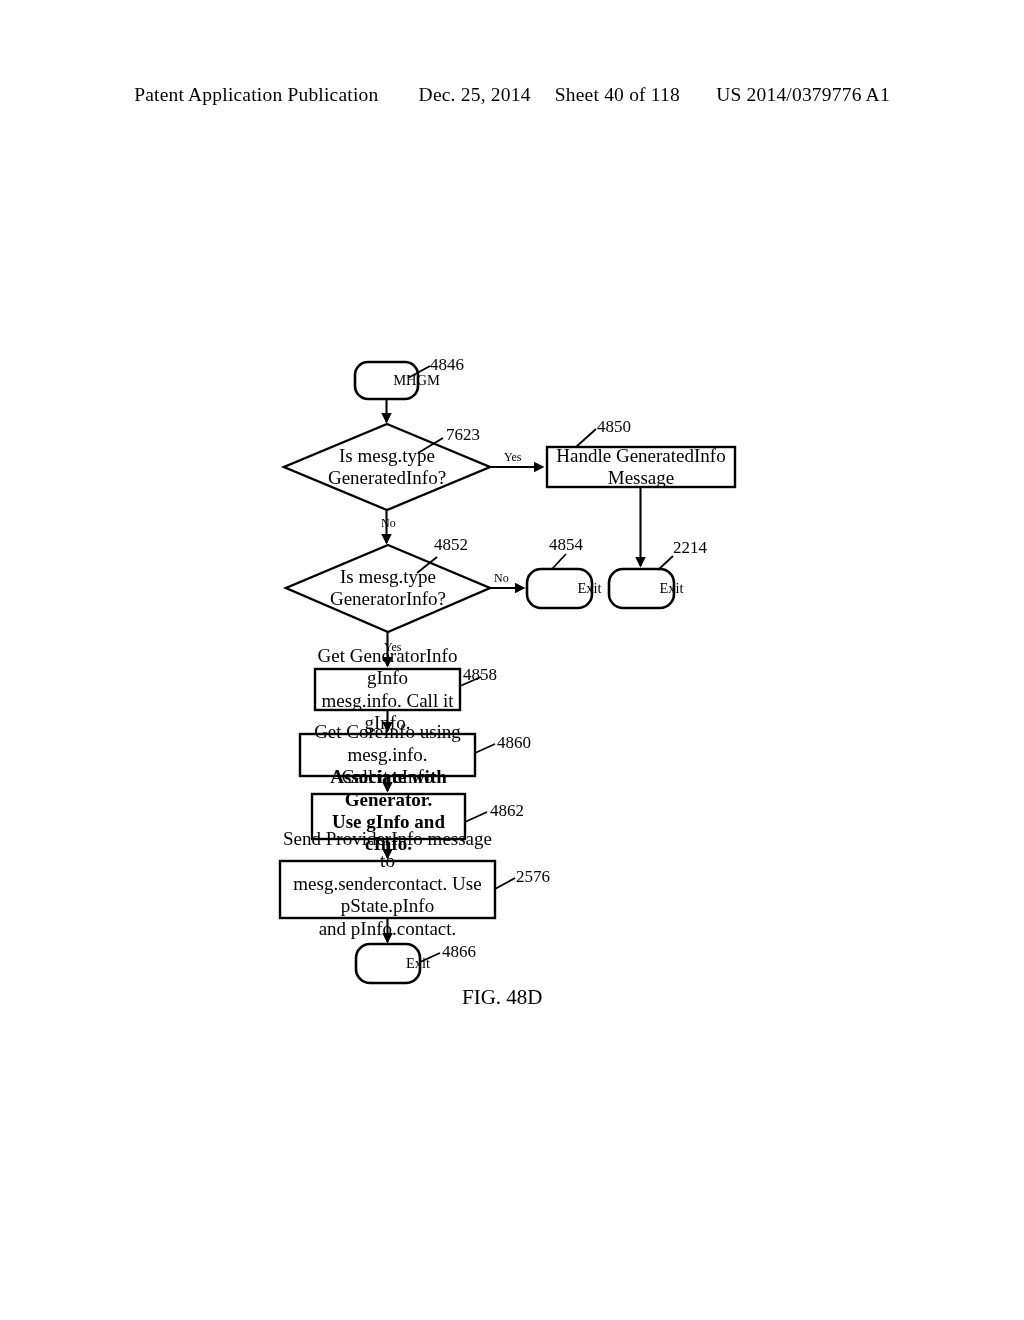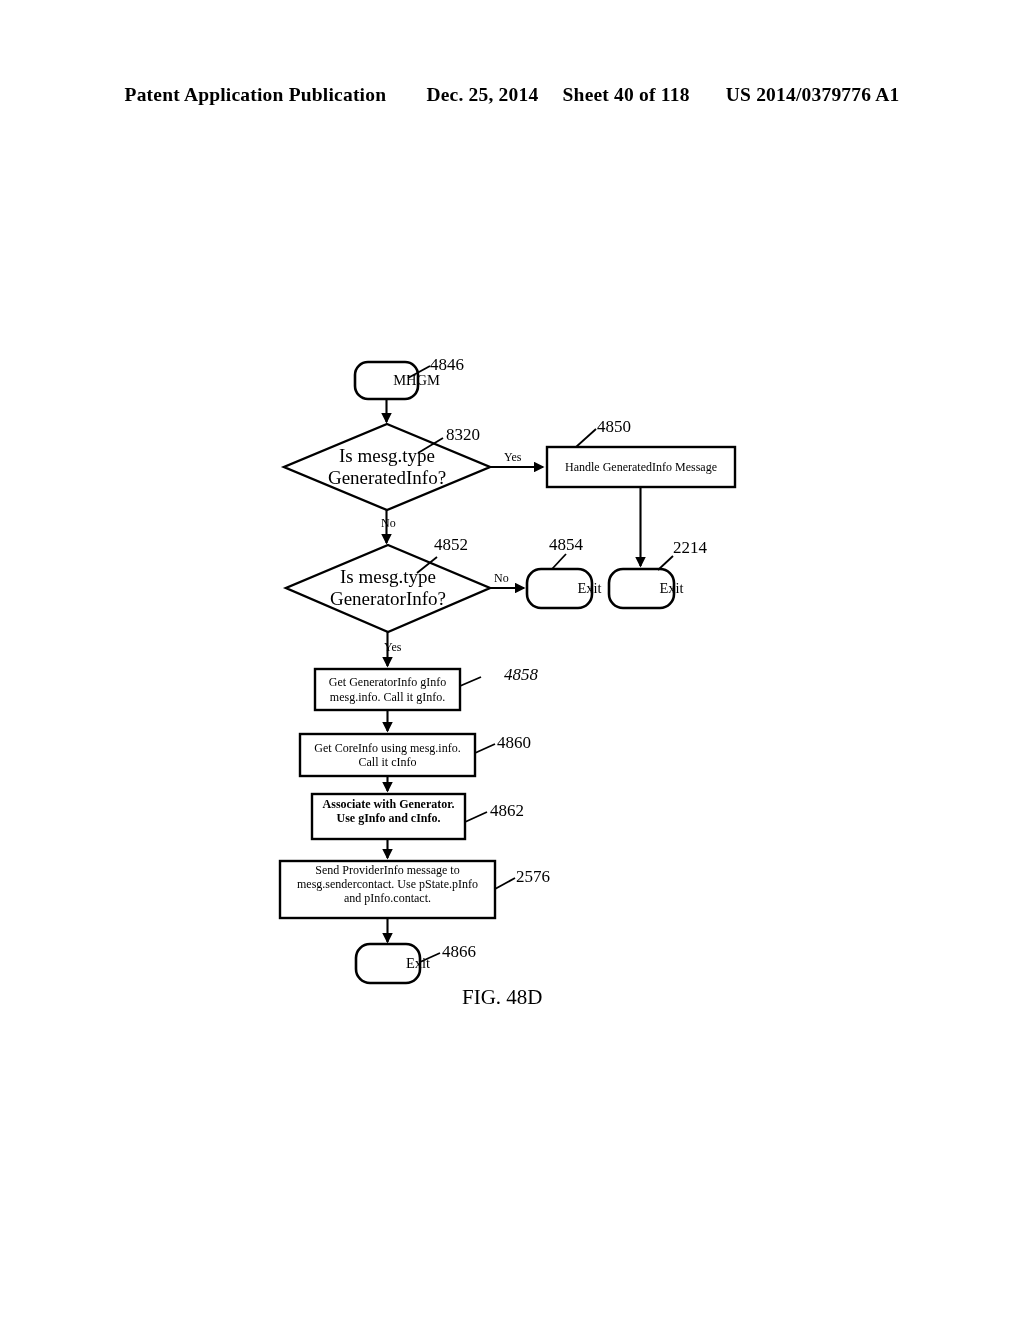--- a/index.html
+++ b/index.html
@@ -17,21 +17,21 @@
   }
 
   
   #page-header {
     position: absolute;
     left: 0;
     top: 84px;
     width: 1024px;
     text-align: center;
     font-family: "Liberation Serif", "DejaVu Serif", serif;
-    font-weight: bold;
+    font-weight: normal;
     font-size: 19.5px;
     letter-spacing: 0.2px;
     white-space: nowrap;
   }
   #page-header .hdr-seg { display: inline-block; vertical-align: baseline; }
   #page-header .gap-lg { display: inline-block; width: 30px; }
   #page-header .gap-md { display: inline-block; width: 14px; }
   #page-header .gap-sm { display: inline-block; width: 26px; }
 
   
@@ -58,21 +58,21 @@
     font-family: "Liberation Serif", "DejaVu Serif", serif;
     color: #000;
     line-height: 1.18;
     white-space: pre-line;
     display: flex;
     align-items: center;
     justify-content: center;
   }
   .terminal-label { font-size: 14.5px; padding-left: 30px; }
   .decision-label { font-size: 19px; }
-  .process-label  { font-size: 12px; border-radius: 17px; }
+  .process-label  { font-size: 19px; border-radius: 17px; }
 
   .edge-label {
     position: absolute;
     font-family: "Liberation Serif", "DejaVu Serif", serif;
     font-size: 12px;
     color: #000;
     white-space: nowrap;
   }
 
   .ref-num {
@@ -204,25 +204,25 @@
 
   <div class="edge-label" style="left:504px; top:450px;">Yes</div>
 
   <div class="edge-label" style="left:381px; top:516px;">No</div>
 
   <div class="edge-label" style="left:494px; top:571px;">No</div>
 
   <div class="edge-label" style="left:384px; top:640px;">Yes</div>
 
   <div class="ref-num" style="left:430px; top:355px;">4846</div>
-  <div class="ref-num" style="left:446px; top:425px;">8320</div>
+  <div class="ref-num" style="left:446px; top:425px;">7623</div>
   <div class="ref-num" style="left:597px; top:417px;">4850</div>
   <div class="ref-num" style="left:434px; top:535px;">4852</div>
   <div class="ref-num" style="left:549px; top:535px;">4854</div>
   <div class="ref-num" style="left:673px; top:538px;">2214</div>
-  <div class="ref-num" style="left:504px; top:665px;font-style:italic;">4858</div>
+  <div class="ref-num" style="left:463px; top:665px;">4858</div>
   <div class="ref-num" style="left:497px; top:733px;">4860</div>
   <div class="ref-num" style="left:490px; top:801px;">4862</div>
   <div class="ref-num" style="left:516px; top:867px;">2576</div>
   <div class="ref-num" style="left:442px; top:942px;">4866</div>
 
   <div id="fig-caption">FIG. 48D</div>
 </div>
 
 </body></html>

